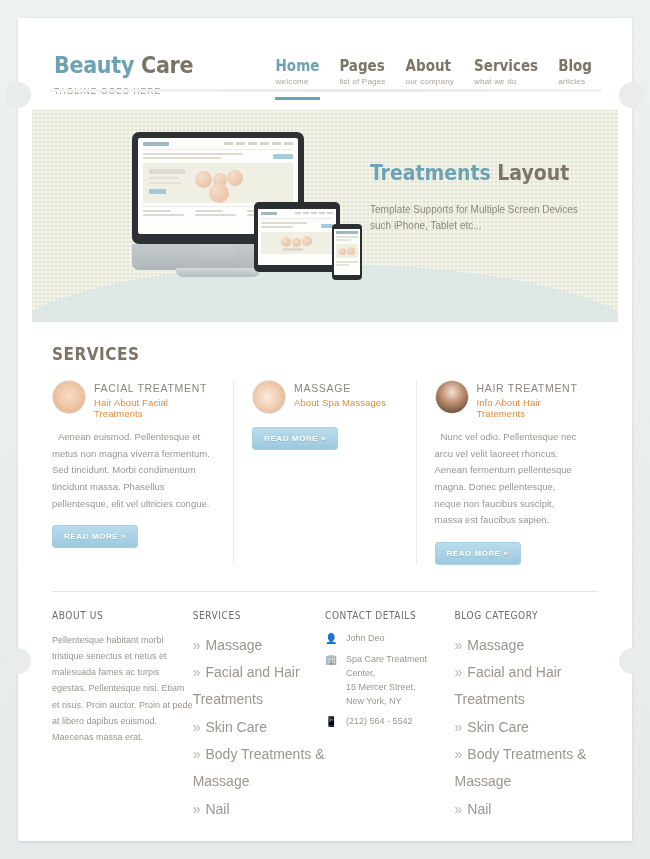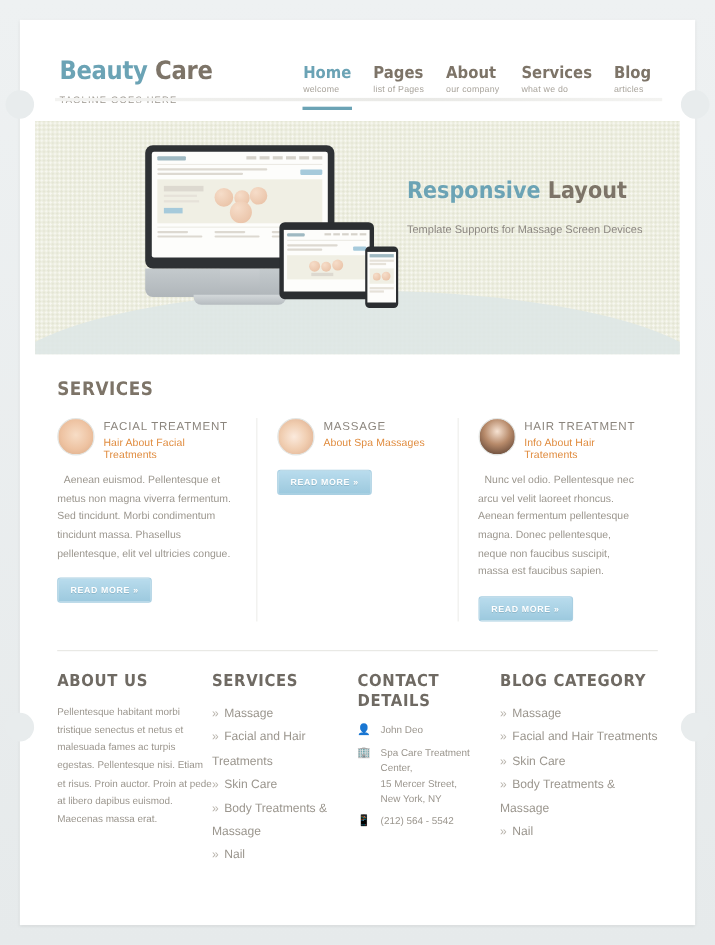--- a/index.html
+++ b/index.html
@@ -338,31 +338,31 @@
     border-top: 1px solid #e7e7e3;
     display: flex;
   }
   .fcol { font-size: 9px; color: #9b968e; }
   .fcol.c1 { width: 152px; }
   .fcol.c2 { width: 143px; }
   .fcol.c3 { width: 140px; }
   .fcol.c4 { width: 155px; }
   .fcol h4 {
     font-family: "DejaVu Sans Condensed","Liberation Sans",sans-serif;
-    font-size: 15px;
-    font-weight: bold;
+    font-size: 10px;
+    font-weight: normal;
     color: #6f6a63;
     letter-spacing: .6px;
     margin-bottom: 11px;
   }
   .fcol p { line-height: 1.8; font-size: 9px; }
   .flist { list-style: none; }
   .flist li {
     line-height: 1.95;
-    font-size: 11px;
+    font-size: 14px;
     color: #9b968e;
     cursor: pointer;
   }
   .flist li .chev { color: #b8b3ab; margin-right: 5px; }
   .contact-row {
     display: flex;
     gap: 8px;
     align-items: flex-start;
     margin-bottom: 7px;
     line-height: 1.55;
@@ -532,25 +532,26 @@
               </div>
               <div style="height:2px;background:#e6e2d9;margin-top:3px;"></div>
               <div style="height:2px;background:#e6e2d9;margin-top:1px;width:60%;"></div>
             </div>
           </div>
         </div>
       </div>
 
       <div class="banner-copy">
         <div class="banner-title">
-          <span class="bt-a">Responsive</span>
+          <span class="bt-a">Treatments</span>
           <span class="bt-b">Layout</span>
         </div>
         <div class="banner-sub">
-          <div>Template Supports for Massage Screen Devices</div>
+          <div>Template Supports for Multiple Screen Devices</div>
+          <div>such iPhone, Tablet etc...</div>
         </div>
       </div>
 
     </div>
 
 
     <div class="services">
       <div class="sec-title">SERVICES</div>
       <div class="svc-grid">
 

